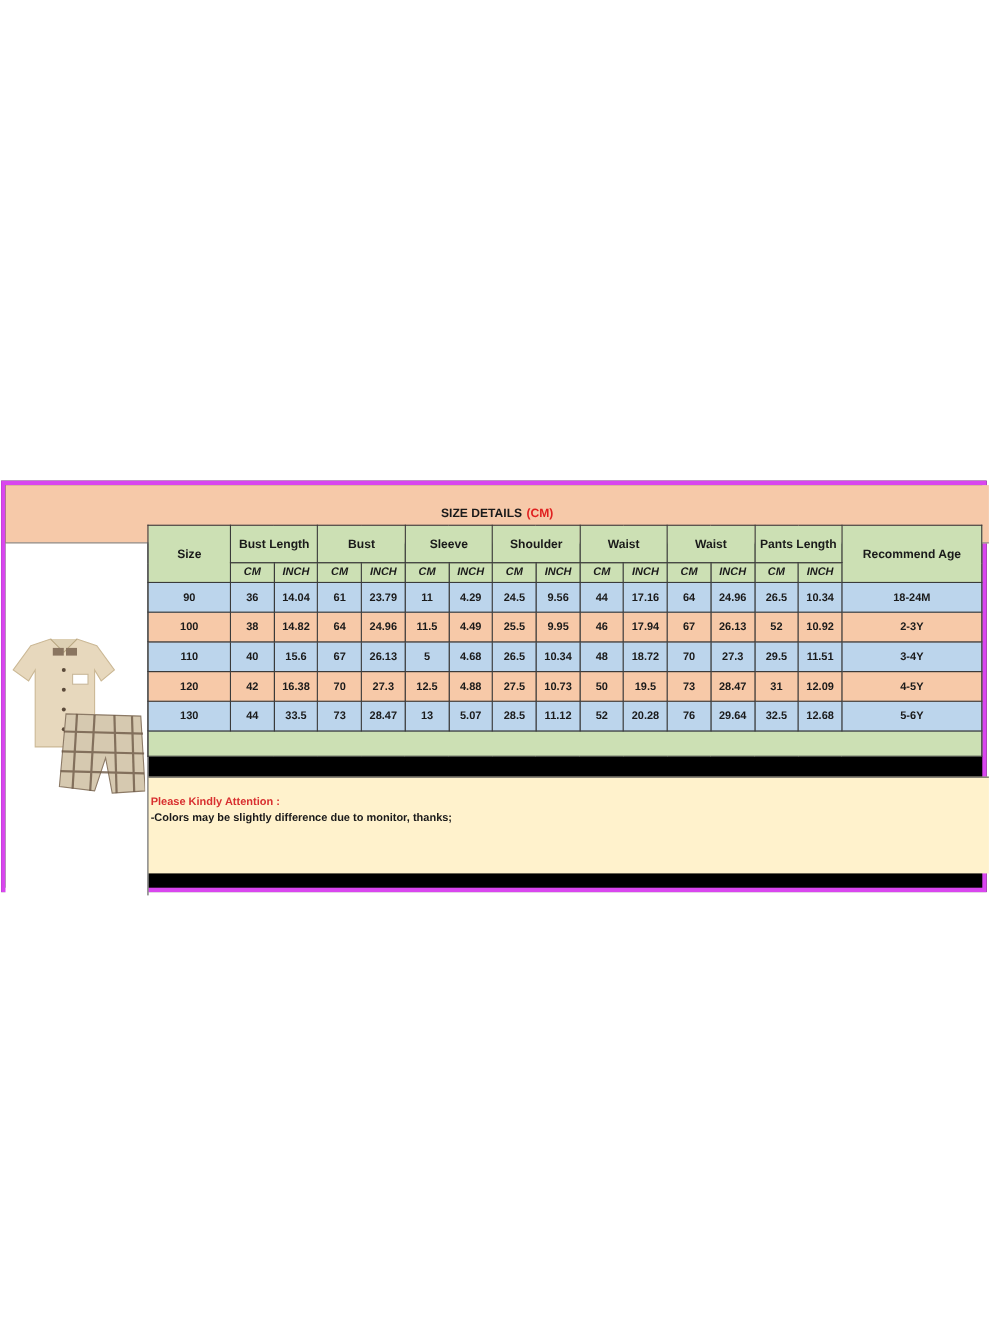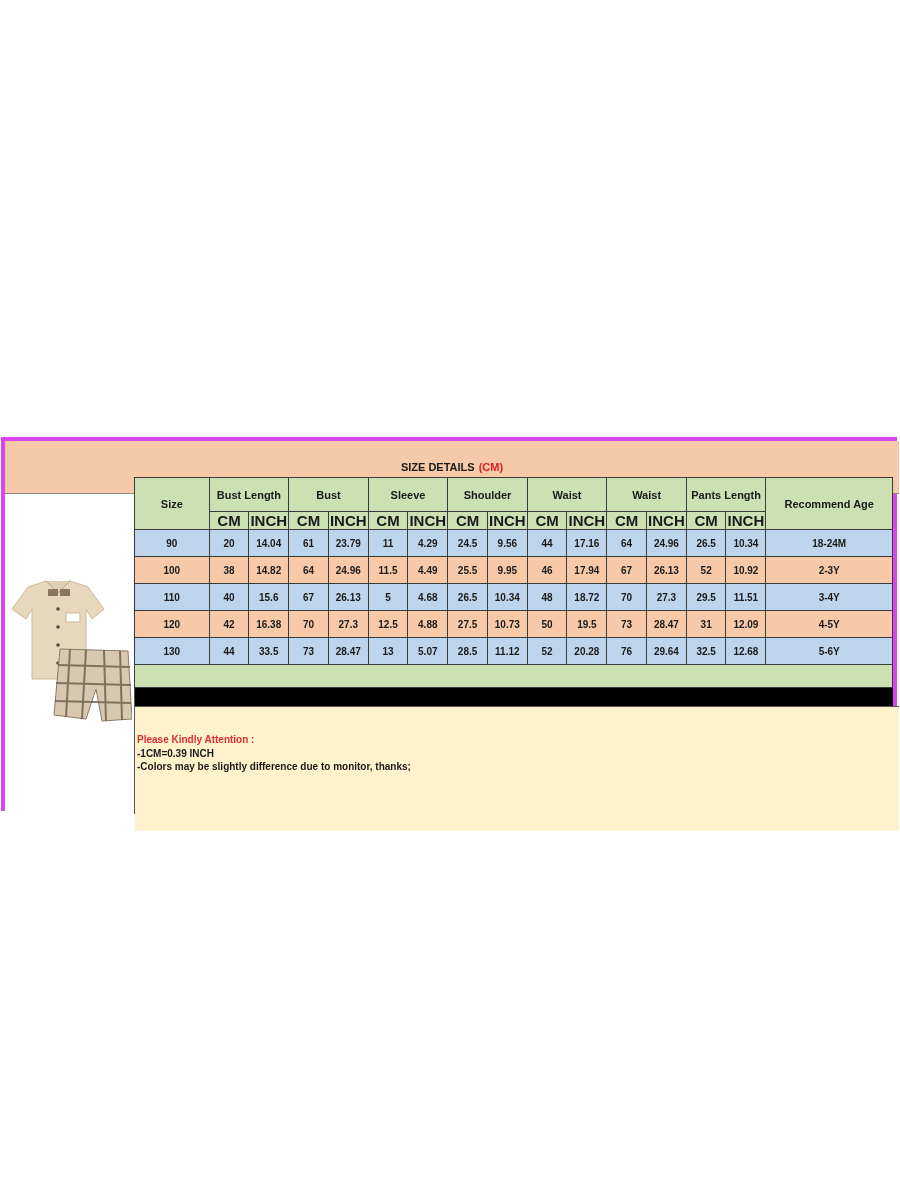--- a/index.html
+++ b/index.html
@@ -6,27 +6,27 @@
   body { width:900px; height:1200px; position:relative; font-family:"Liberation Sans", sans-serif; overflow:hidden; }
   .sheet { position:absolute; left:1px; top:412px; width:896px; height:374px; border:4px solid #d946ef; box-sizing:border-box; background:#000000;margin-top:25px; }
   .title-bar { position:absolute; left:0; top:0; width:894px; height:52px; background:#f6c9a9; border-bottom:1px solid #8a8a8a; display:flex; align-items:center; justify-content:center; font-size:11px; font-weight:bold; color:#1a1a1a; }
   .title-bar .unit { color:#e02020; margin-left:4px; }
   .photo { position:absolute; left:0; top:53px; width:129px; height:320px; background:#fff; border-right:1px solid #555; }
   .photo svg { position:absolute; left:3px; top:85px; }
   table.sz { position:absolute; left:129px; top:36px; border-collapse:collapse; table-layout:fixed; }
   table.sz td { border:1px solid #3a3a3a; text-align:center; font-weight:bold; color:#1a1a1a; padding:0; font-size:10px; }
   .hdr td { background:#cce0b4; }
   .hdr .big { font-size:11px; }
-  .hdr .sub { font-size:15px; height:17px; }
+  .hdr .sub { font-size:10px; height:17px;font-style:italic; }
   .rowb td { background:#bcd5ec; height:26px; }
   .rowo td { background:#f7c9a8; height:26px; }
   td.size { font-size:13px; }
   td.age { font-size:13px; }
   .greenbar td { background:#cce0b4; height:22px; border-left:none; border-right:none; }
-  .notes { position:absolute; left:130px; top:265px; width:764px; height:125px; background:#fff2cc; border-top:1px solid #555; box-sizing:border-box; padding:26px 0 0 2px; font-size:10px; font-weight:bold; color:#1a1a1a; line-height:13.5px; }
+  .notes { position:absolute; left:130px; top:265px; width:764px; height:88px; background:#fff2cc; border-top:1px solid #555; box-sizing:border-box; padding:16px 0 0 2px; font-size:10px; font-weight:bold; color:#1a1a1a; line-height:13.5px; }
   .notes .attn { color:#d83030; }
 </style>
 </head>
 <body>
 
 <div class="sheet">
   <div class="title-bar">
     <span>SIZE DETAILS</span>
     <span class="unit">(CM)</span>
   </div>
@@ -100,21 +100,21 @@
       <td class="sub">CM</td>
           <td class="sub">INCH</td>
       <td class="sub">CM</td>
           <td class="sub">INCH</td>
       <td class="sub">CM</td>
           <td class="sub">INCH</td>
     </tr>
 
     <tr class="rowb">
       <td class="size">90</td>
-      <td>20</td>
+      <td>36</td>
           <td>14.04</td>
       <td>61</td>
           <td>23.79</td>
       <td>11</td>
           <td>4.29</td>
       <td>24.5</td>
           <td>9.56</td>
       <td>44</td>
           <td>17.16</td>
       <td>64</td>
@@ -196,16 +196,15 @@
       <td class="age">5-6Y</td>
     </tr>
     <tr class="greenbar">
       <td colspan="16"></td>
     </tr>
   </tbody>
     </table>
 
   <div class="notes">
     <div class="attn">Please Kindly Attention :</div>
-    <div>-1CM=0.39 INCH</div>
     <div>-Colors may be slightly difference due to monitor, thanks;</div>
   </div>
 </div>
 
 </body></html>

